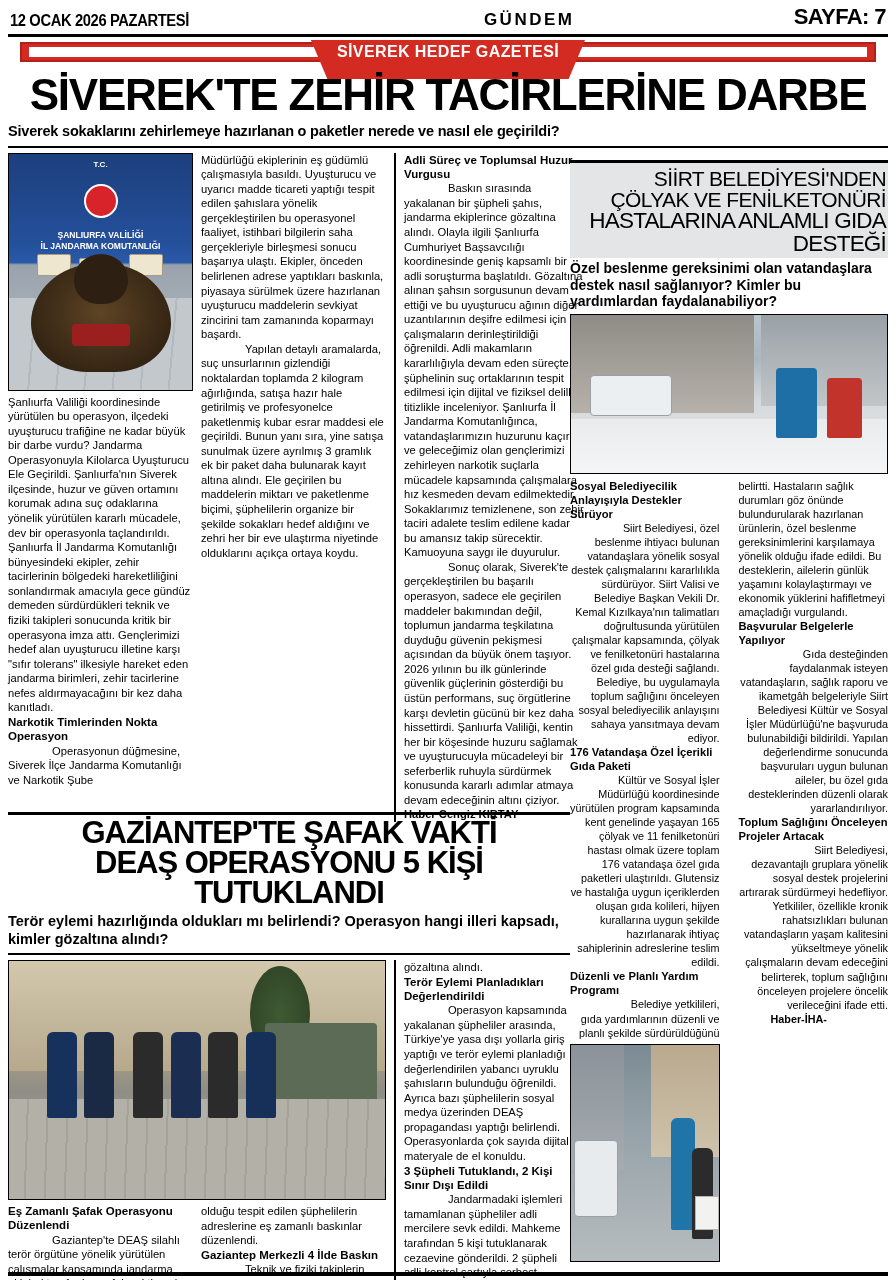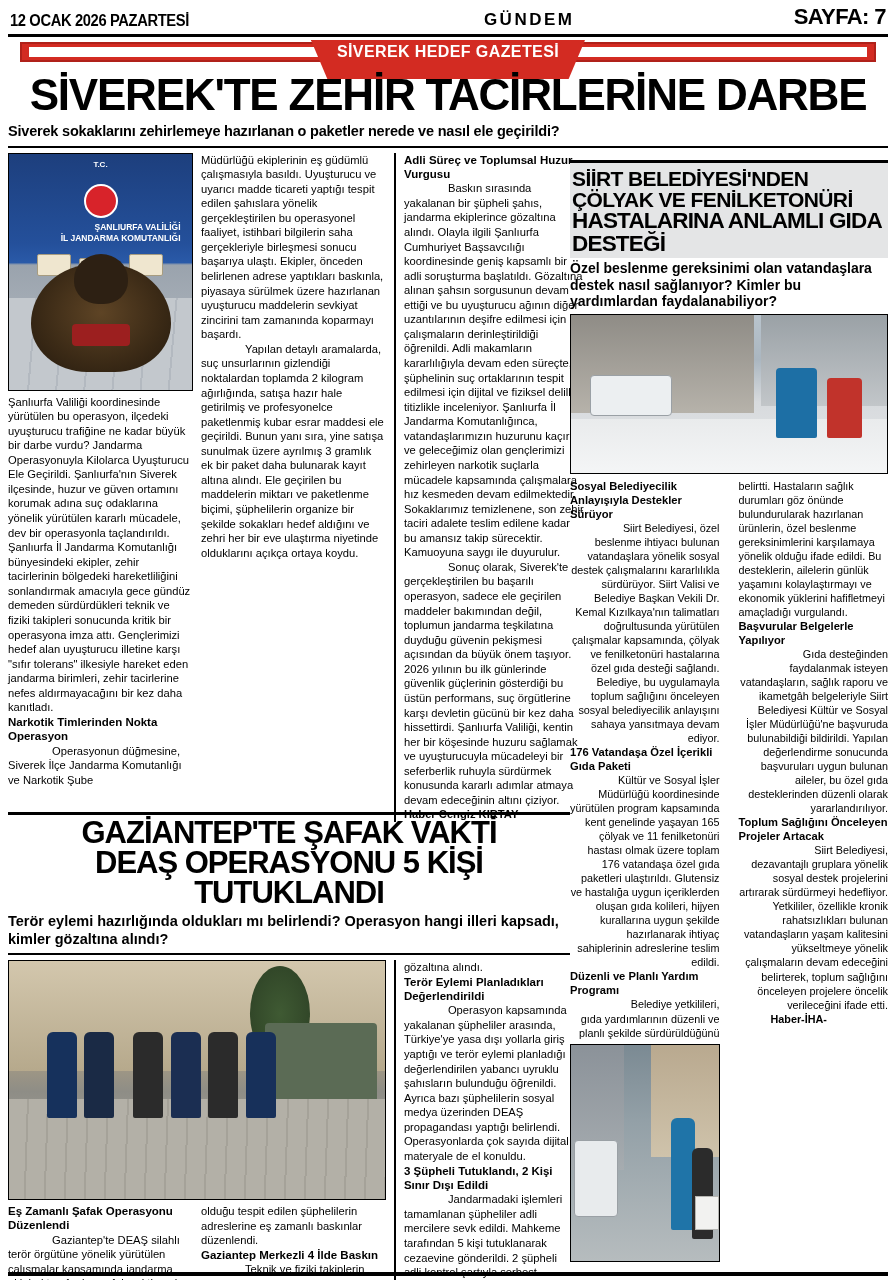--- a/index.html
+++ b/index.html
@@ -78,21 +78,21 @@
     background: #cfd2d4; position: relative; overflow: hidden;
   }
 
   
   .sidebar {
     position: absolute; left: 570px; top: 160px; width: 318px;
   }
   .sb-top-rule { height: 3px; background: #000; }
   .headline-2 {
     background: #e4e5e6;
-    text-align: left; font-weight: 700; line-height: 1.0;
+    text-align: right; font-weight: 400; line-height: 1.0;
     padding: 5px 2px 3px 2px;
   }
   .headline-2 .l1 { font-size: 21px; letter-spacing: -0.6px; }
   .headline-2 .l2 { font-size: 21px; letter-spacing: -0.6px; }
   .headline-2 .l3 { font-size: 22.5px; letter-spacing: -0.8px; }
   .subhead-2 {
     font-weight: 700; font-size: 14px; line-height: 1.18; margin-top: 2px;
   }
   .sb-cols { display: flex; gap: 19px; margin-top: 5px; }
   .sb-col { width: 155px; font-size: 10.8px; line-height: 1.30; }
@@ -231,21 +231,21 @@
 
   <div class="story1">
 
     <div class="col c1">
       <div class="photo ph-dog">
         <div class="ph-dog-inner">
           <div class="crest">
             <div>T.C.</div>
           </div>
           <div class="seal"></div>
-          <div style="position:absolute;left:50%;top:68px;transform:translateX(-50%);color:#fff;font-size:8.5px;font-weight:700;text-align:right;line-height:1.3;width:160px;">
+          <div style="position:absolute;left:50%;top:76px;transform:translateX(-50%);color:#fff;font-size:8.5px;font-weight:700;text-align:center;line-height:1.3;width:160px;">
             <div>ŞANLIURFA VALİLİĞİ</div>
             <div>İL JANDARMA KOMUTANLIĞI</div>
           </div>
           <div class="pkg" style="left:28px;top:100px;"></div>
           <div class="pkg" style="left:70px;top:104px;"></div>
           <div class="pkg" style="left:120px;top:100px;"></div>
           <div class="floor"></div>
           <div class="dog"></div>
           <div class="dog-head"></div>
           <div class="vest"></div>

